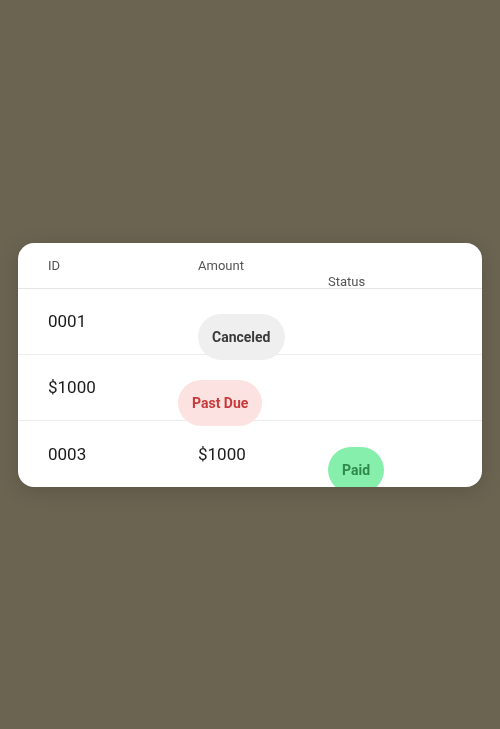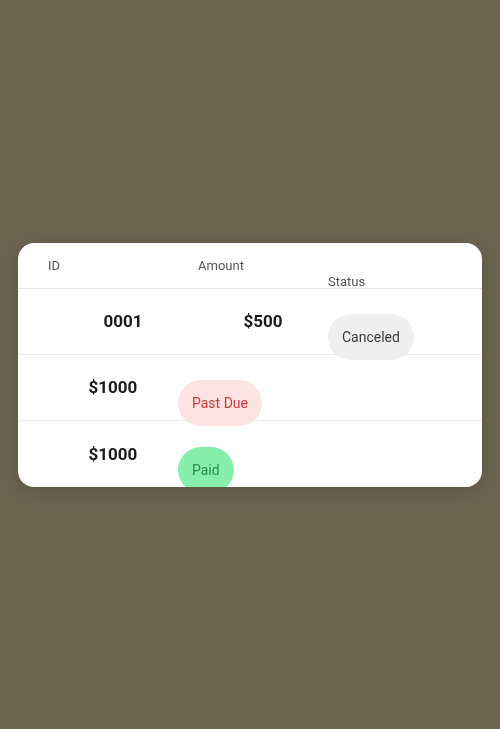--- a/index.html
+++ b/index.html
@@ -39,59 +39,58 @@
     }
     .data-row:last-child { border-bottom: none; }
     .cell { flex: 0 0 auto; }
     .col-id { width: 150px; }
     .col-amount { width: 130px; }
     .col-status { flex: 1; margin-top: 32px; }
     .data-row .col-id,
     .data-row .col-amount {
       font-size: 17px;
       color: #1a1a1a;
-      font-weight: 700;
-      text-align: center;
+      font-weight: 400;
     }
     .badge {
       display: inline-block;
       padding: 16px 14px;
       border-radius: 999px;
       font-size: 14px;
-      font-weight: 400;
+      font-weight: 700;
       line-height: 1;
     }
     .badge-canceled { background: #efefef; color: #3a3a3a; }
     .badge-pastdue { background: #fde2e2; color: #c83a3a; text-align: right; }
     .badge-paid { background: #86efac; color: #2f8a4a; }
   </style>
 </head>
 <body>
 
 <div class="card">
   <div class="row header">
     <div class="cell col-id">ID</div>
     <div class="cell col-amount">Amount</div>
     <div class="cell col-status">Status</div>
   </div>
 
   <div class="row data-row">
     <div class="cell col-id">0001</div>
-    <div class="cell col-amount">$500</div>
     <div class="cell col-status">
       <span class="badge badge-canceled">Canceled</span>
     </div>
   </div>
 
   <div class="row data-row">
     <div class="cell col-amount">$1000</div>
     <div class="cell col-status">
       <span class="badge badge-pastdue">Past Due</span>
     </div>
   </div>
 
   <div class="row data-row">
+    <div class="cell col-id">0003</div>
     <div class="cell col-amount">$1000</div>
     <div class="cell col-status">
       <span class="badge badge-paid">Paid</span>
     </div>
   </div>
 </div>
 
 </body></html>

